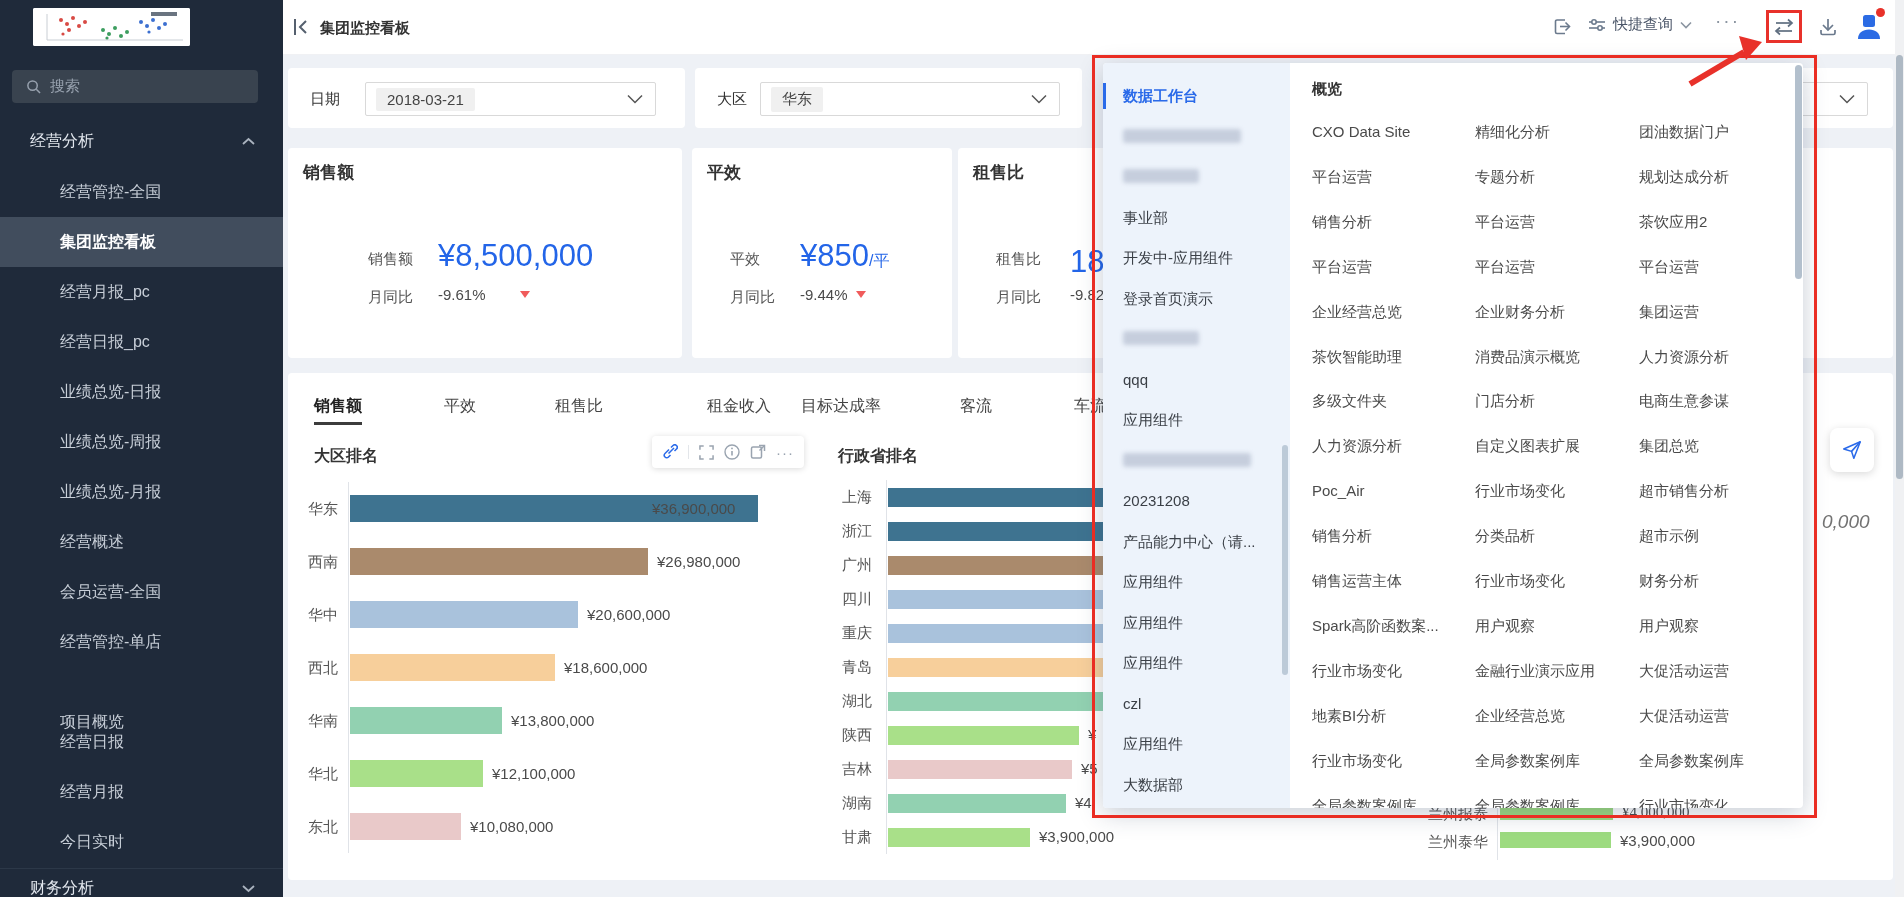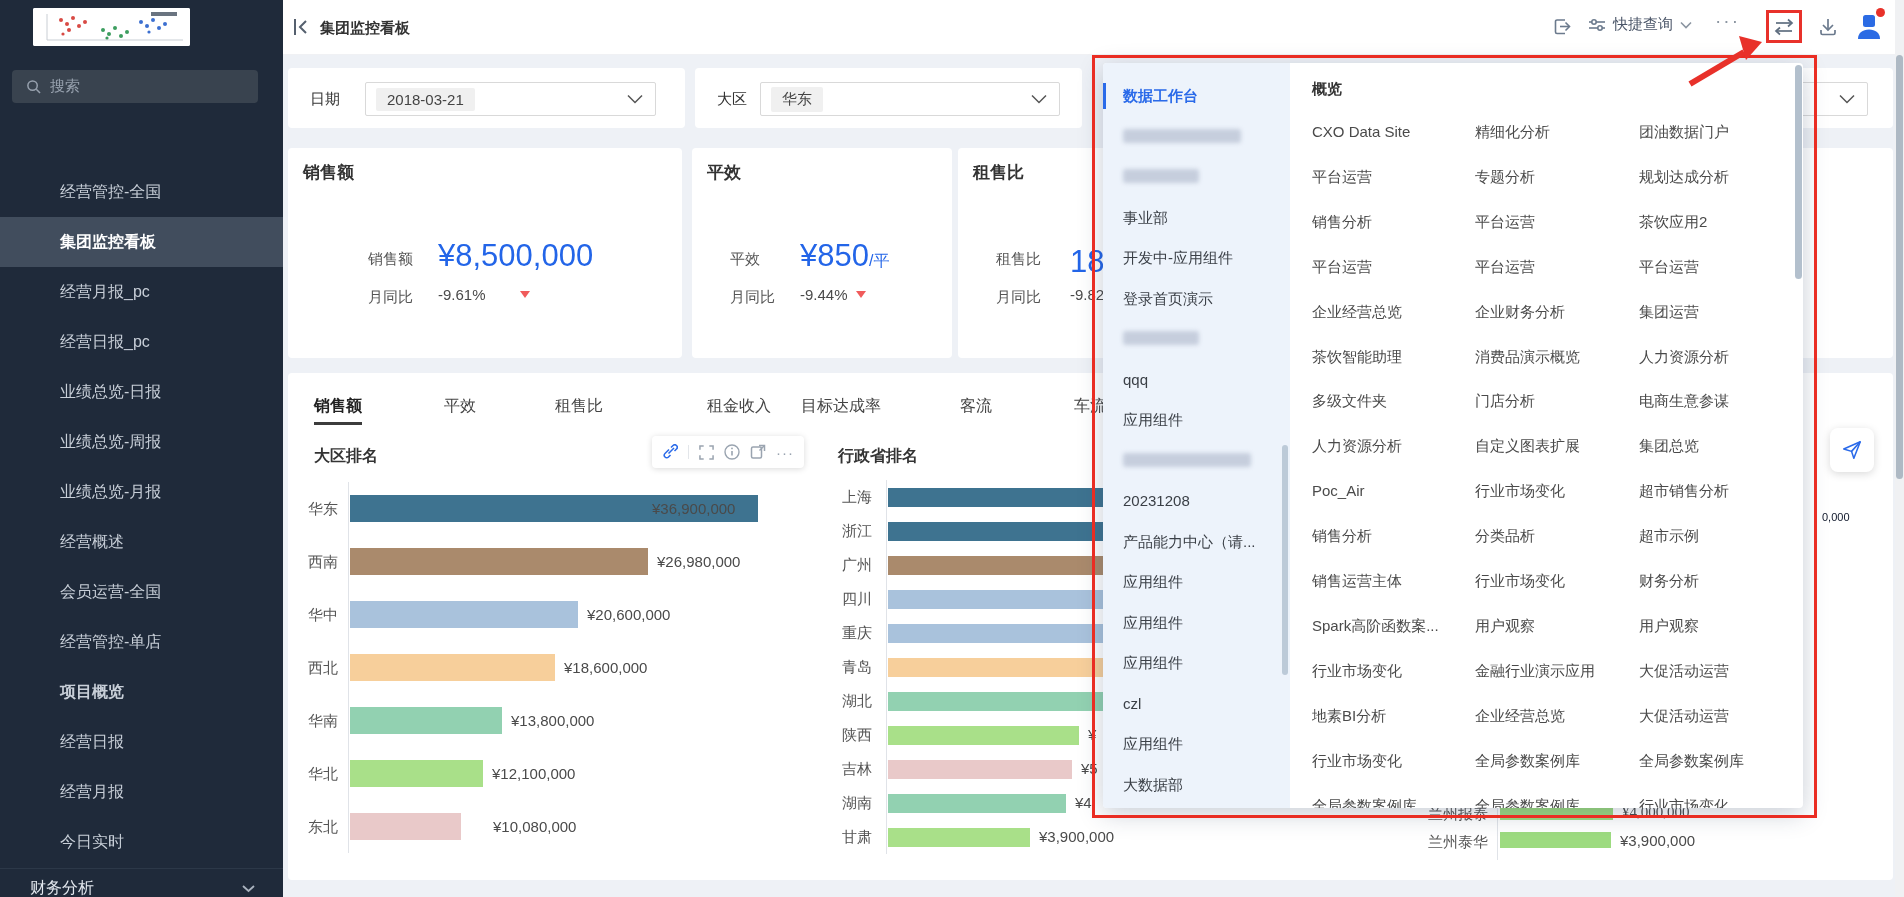--- a/index.html
+++ b/index.html
@@ -68,21 +68,21 @@
   #grid-scroll { position:absolute; left:692px; top:2px; width:7px; height:214px; background:#b3c0cd; border-radius:4px; }
 
   
   #red-rect { left:1092px; top:55px; width:725px; height:763px; border:3px solid #ea2d23; z-index:60; pointer-events:none; }
   #red-arrow { left:1640px; top:28px; z-index:62; pointer-events:none; }
 
   
   #fab-plane { left:1830px; top:428px; width:44px; height:44px; background:#fff; border-radius:8px; box-shadow:0 2px 8px rgba(0,0,0,.15); display:flex; align-items:center; justify-content:center; cursor:pointer; z-index:4; }
   #page-scrollbar { left:1895px; top:0; width:9px; height:897px; background:#f0f1f3; z-index:70; }
   #page-scroll-thumb { position:absolute; left:1px; top:55px; width:7px; height:424px; background:#aeb9c4; border-radius:4px; }
-  #peek-value { left:1822px; top:511px; font-size:11px; color:#0f172a; z-index:2; }
+  #peek-value { left:1822px; top:511px; font-size:19px; color:#737373; z-index:2;font-style:italic; }
 </style>
 </head>
 <body>
 
 <div id="sidebar" class="abs">
   <div id="logo" class="abs">
     <svg width="157" height="38" viewBox="0 0 157 38">
       <rect x="0" y="0" width="157" height="38" fill="#ffffff"></rect>
       <rect x="118" y="4" width="26" height="4" fill="#6a7480"></rect>
       <line x1="14" y1="32" x2="150" y2="32" stroke="#c9ced4" stroke-width="1"></line>
@@ -110,33 +110,39 @@
   </div>
 
   <div id="search-box" class="abs">
     <svg width="15" height="15" viewBox="0 0 16 16">
       <circle cx="7" cy="7" r="5" fill="none" stroke="#97a1ae" stroke-width="1.6"></circle>
       <line x1="11" y1="11" x2="15" y2="15" stroke="#97a1ae" stroke-width="1.6"></line>
     </svg>
     <span>搜索</span>
   </div>
 
+  <div id="section-top" class="abs">
+    <span>经营分析</span>
+    <svg width="13" height="9" viewBox="0 0 13 9">
+      <polyline points="1,7 6.5,2 12,7" fill="none" stroke="#aab3bf" stroke-width="1.8"></polyline>
+    </svg>
+  </div>
 
   <div id="sidebar-nav">
       <div class="nav-item" style="top: 167px;">经营管控-全国</div>
       <div class="nav-item sel" style="top: 217px;">集团监控看板</div>
       <div class="nav-item" style="top: 267px;">经营月报_pc</div>
       <div class="nav-item" style="top: 317px;">经营日报_pc</div>
       <div class="nav-item" style="top: 367px;">业绩总览-日报</div>
       <div class="nav-item" style="top: 417px;">业绩总览-周报</div>
       <div class="nav-item" style="top: 467px;">业绩总览-月报</div>
       <div class="nav-item" style="top: 517px;">经营概述</div>
       <div class="nav-item" style="top: 567px;">会员运营-全国</div>
       <div class="nav-item" style="top: 617px;">经营管控-单店</div>
-      <div class="nav-item" style="top: 667px; font-weight: bold;">项目概览</div>
+      <div class="nav-item" style="top: 697px;">项目概览</div>
       <div class="nav-item" style="top: 717px;">经营日报</div>
       <div class="nav-item" style="top: 767px;">经营月报</div>
       <div class="nav-item" style="top: 817px;">今日实时</div>
     </div>
 
   <div id="section-bottom" class="abs">
     <span>财务分析</span>
     <svg width="13" height="9" viewBox="0 0 13 9">
       <polyline points="1,2 6.5,7 12,2" fill="none" stroke="#aab3bf" stroke-width="1.8"></polyline>
     </svg>
@@ -256,21 +262,21 @@
     <div class="bar" style="left: 62px; top: 172px; width: 205px; height: 27px; background: rgb(247, 207, 155);"></div>
     <div class="bar-val" style="left: 276px; top: 176.5px;">¥18,600,000</div>
     <div class="cat-label" style="width: 50px; left: 0px; top: 229.5px;">华南</div>
     <div class="bar" style="left: 62px; top: 225px; width: 152px; height: 27px; background: rgb(146, 209, 177);"></div>
     <div class="bar-val" style="left: 223px; top: 229.5px;">¥13,800,000</div>
     <div class="cat-label" style="width: 50px; left: 0px; top: 282.5px;">华北</div>
     <div class="bar" style="left: 62px; top: 278px; width: 133px; height: 27px; background: rgb(169, 224, 137);"></div>
     <div class="bar-val" style="left: 204px; top: 282.5px;">¥12,100,000</div>
     <div class="cat-label" style="width: 50px; left: 0px; top: 335.5px;">东北</div>
     <div class="bar" style="left: 62px; top: 331px; width: 111px; height: 27px; background: rgb(233, 201, 201);"></div>
-    <div class="bar-val" style="left: 182px; top: 335.5px; margin-left: 23px;">¥10,080,000</div>
+    <div class="bar-val" style="left: 182px; top: 335.5px;">¥10,080,000</div>
   </div>
 <div id="chart2" style="position: absolute; left: 838px; top: 480px; width: 470px; height: 374px;">
     <div class="axis-line" style="left: 48px; top: 0px; height: 100%;"></div>
     <div class="cat-label" style="width: 34px; left: 0px; top: 8px;">上海</div>
     <div class="bar" style="left: 50px; top: 7.5px; width: 258px; height: 19px; background: rgb(62, 115, 144);"></div>
     <div class="cat-label" style="width: 34px; left: 0px; top: 42px;">浙江</div>
     <div class="bar" style="left: 50px; top: 41.5px; width: 258px; height: 19px; background: rgb(62, 115, 144);"></div>
     <div class="cat-label" style="width: 34px; left: 0px; top: 76px;">广州</div>
     <div class="bar" style="left: 50px; top: 75.5px; width: 256px; height: 19px; background: rgb(170, 138, 108);"></div>
     <div class="cat-label" style="width: 34px; left: 0px; top: 110px;">四川</div>

